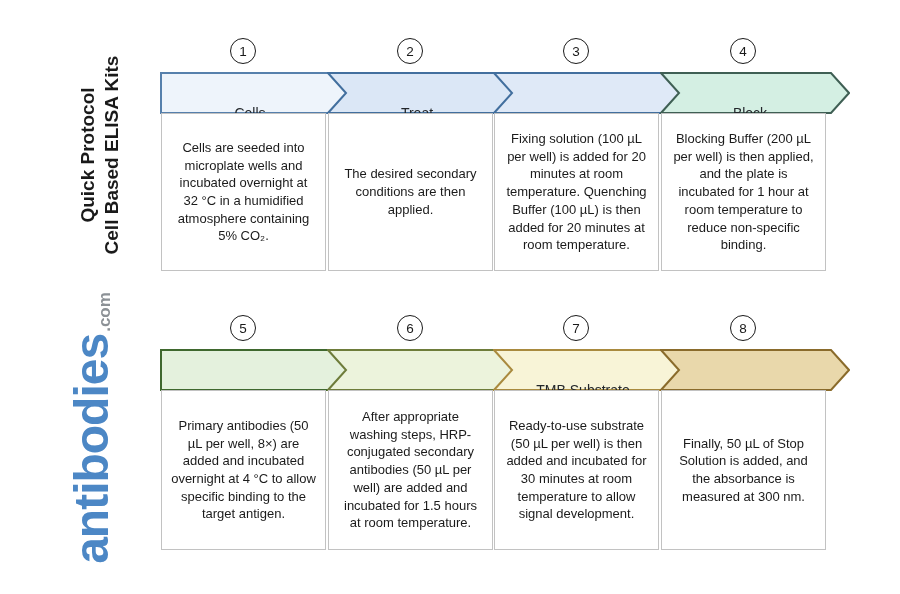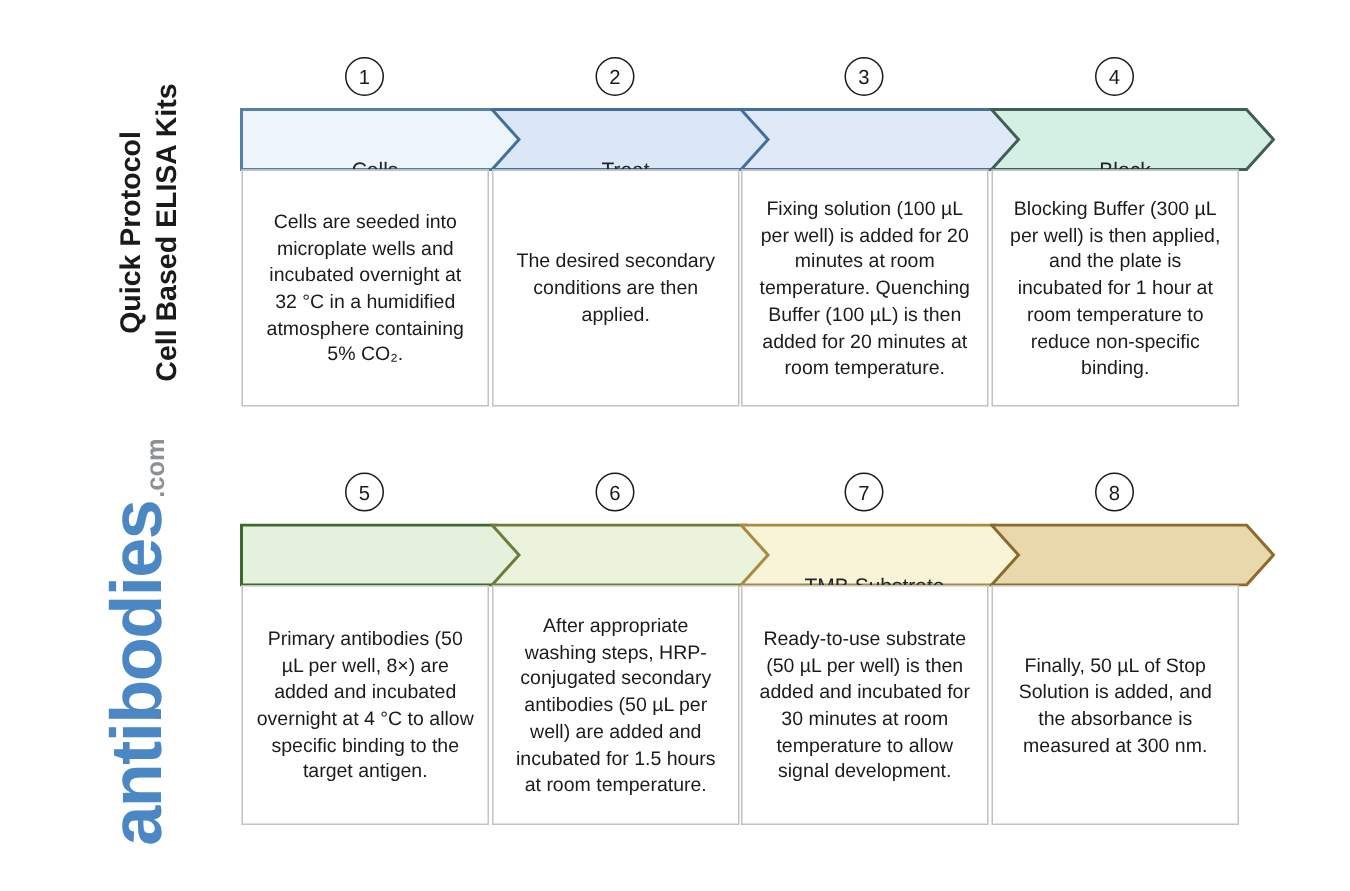--- a/index.html
+++ b/index.html
@@ -101,21 +101,21 @@
 
   <div class="step row1" style="left:660px;top:38px;">
     <div class="badge">4</div>
     <div class="arrow">
       <svg width="190" height="42" viewBox="0 0 190 42">
           <polygon points="1,1 171,1 189,21 171,41 1,41 19,21" stroke-width="2" fill="#d4efe3" stroke="#3f5f54"></polygon>
         </svg>
       <span class="arrow-label">Block</span>
     </div>
     <div class="desc-box">
-        <p>Blocking Buffer (300 µL per well) is then applied, and the plate is incubated for 1 hour at room temperature to reduce non-specific binding.</p>
+        <p>Blocking Buffer (200 µL per well) is then applied, and the plate is incubated for 1 hour at room temperature to reduce non-specific binding.</p>
       </div>
   </div>
 
   <div class="step row2" style="left:160px;top:315px;">
     <div class="badge">5</div>
     <div class="arrow">
       <svg width="190" height="42" viewBox="0 0 190 42">
           <polygon points="1,1 171,1 189,21 171,41 1,41" stroke-width="2" fill="#e4f1dd" stroke="#3f682e"></polygon>
         </svg>
     </div>

